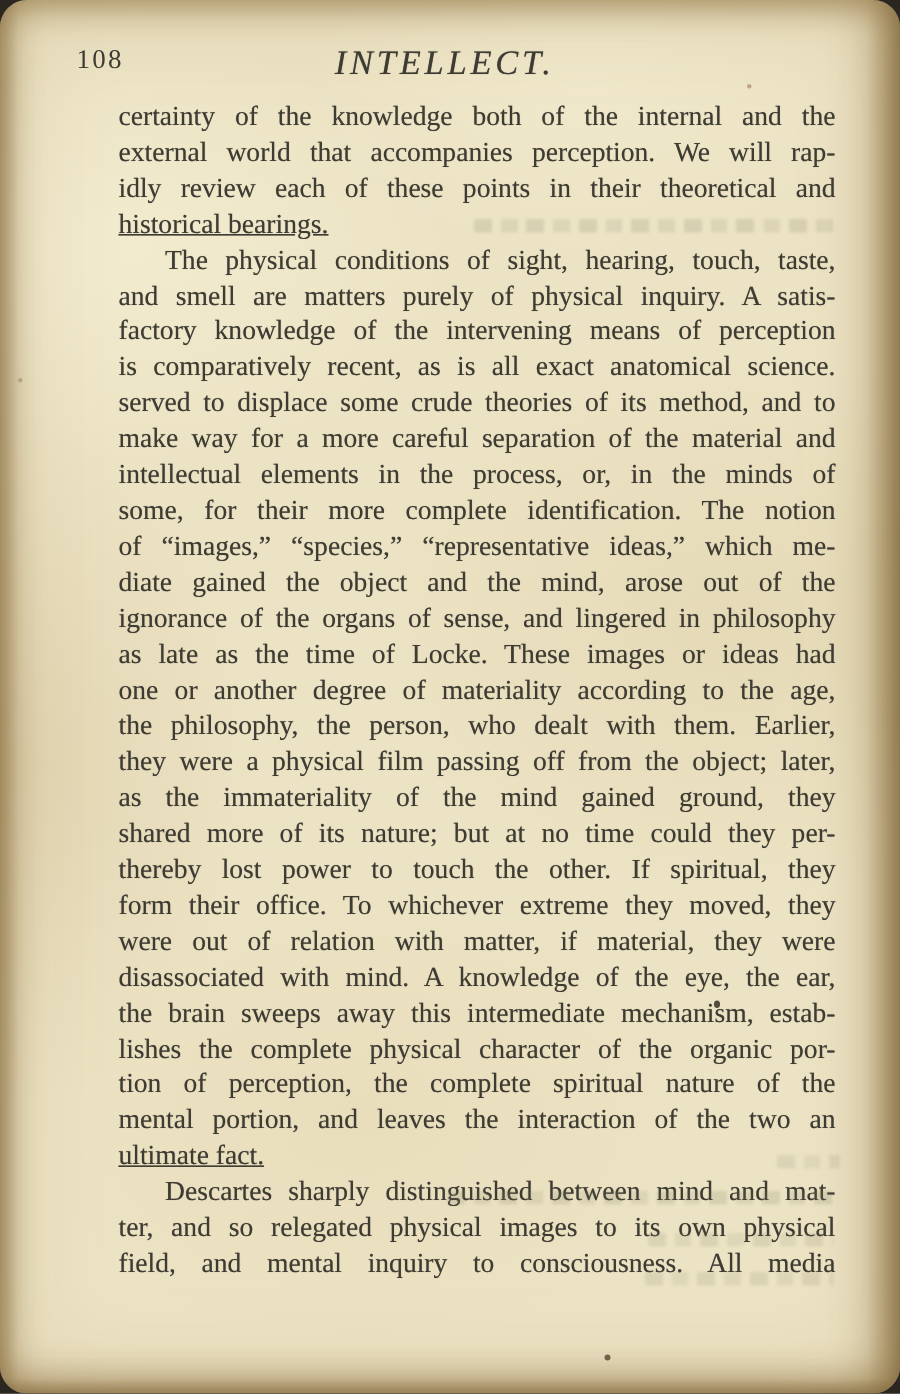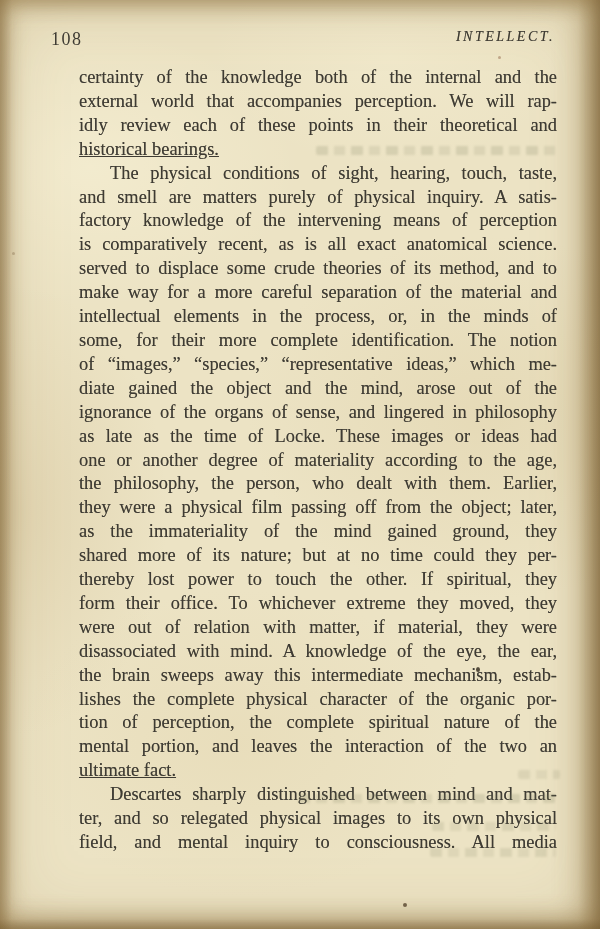--- a/index.html
+++ b/index.html
@@ -15,20 +15,21 @@
       radial-gradient(ellipse 260px 160px at 65% 6%, rgba(250,244,218,.30), transparent 70%),
       radial-gradient(ellipse 200px 300px at 3% 55%, rgba(190,165,115,.22), transparent 75%);
     box-shadow:
       inset 0 0 70px rgba(150,118,62,.22),
       inset -18px 0 28px rgba(122,92,44,.42),
       inset 10px 0 20px rgba(134,103,52,.30),
       inset 0 -12px 22px rgba(134,103,52,.32),
       inset 0 8px 16px rgba(150,120,65,.16);
     font-family:"Liberation Serif","DejaVu Serif",serif;
     color:#3e3b33;
+    border-radius:18px;
   }
   .edge-right {
     position:absolute; top:0; right:0; width:22px; height:100%;
     background:linear-gradient(90deg, rgba(115,86,40,0) 0%, rgba(115,86,40,.18) 55%, rgba(100,74,34,.34) 100%);
     pointer-events:none;
   }
   .edge-left {
     position:absolute; top:0; left:0; width:12px; height:100%;
     background:linear-gradient(270deg, rgba(115,86,40,0) 0%, rgba(110,82,38,.26) 100%);
     pointer-events:none;
@@ -36,23 +37,23 @@
   .edge-bottom {
     position:absolute; left:0; bottom:0; width:100%; height:10px;
     background:linear-gradient(180deg, rgba(110,82,38,0) 0%, rgba(100,74,34,.30) 100%);
     pointer-events:none;
   }
   .pagenum {
     position:absolute; left:51px; top:29px;
     font-size:18px; letter-spacing:1.5px;
   }
   .running-head {
-    position:absolute; left:51px; right:45px; top:29px;
-    text-align:right; font-style:italic;
-    font-size:14px; letter-spacing:2.5px;
+    position:absolute; left:51px; right:58px; top:29px;
+    text-align:center; font-style:italic;
+    font-size:23px; letter-spacing:2.5px;
     text-shadow:0 0 .6px rgba(62,59,51,.6);
   }
   .textblock {
     position:absolute; left:51px; right:43px; top:66px;
     font-size:18.4px; line-height:23.9px;
   }
   .line {
     text-align:justify;
     text-align-last:justify;
     text-shadow:0 0 .5px rgba(62,59,51,.55);

